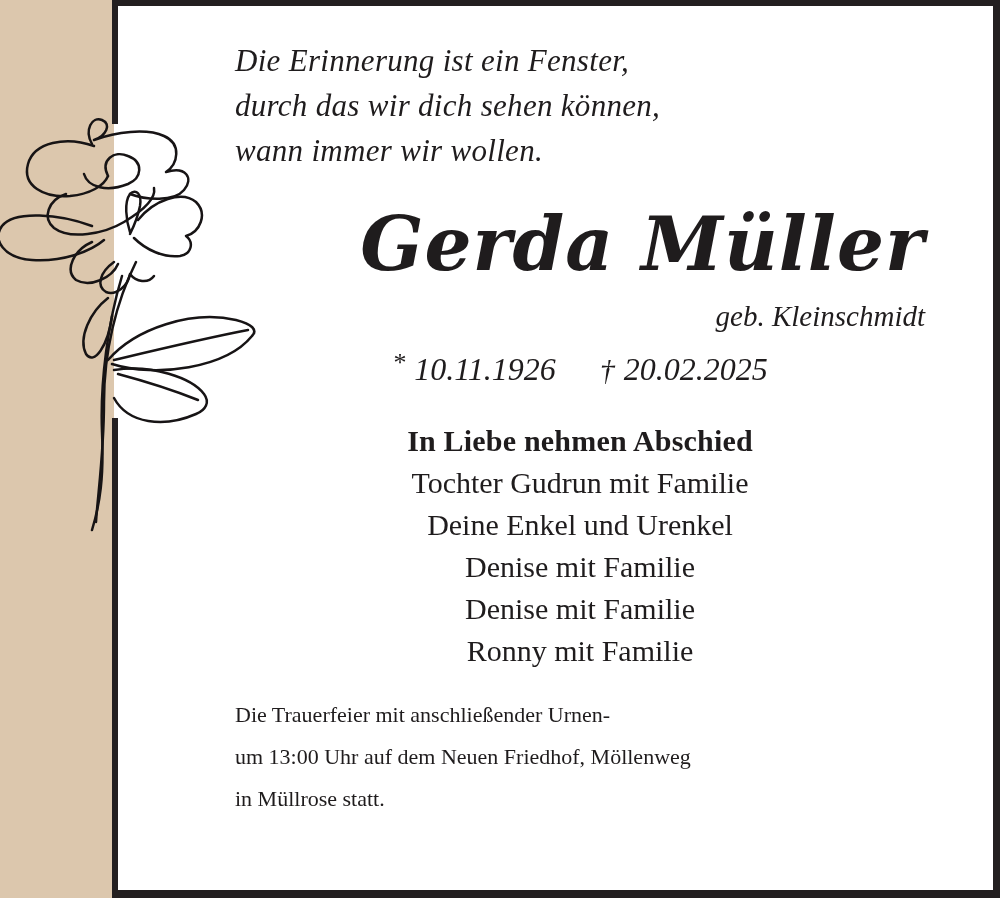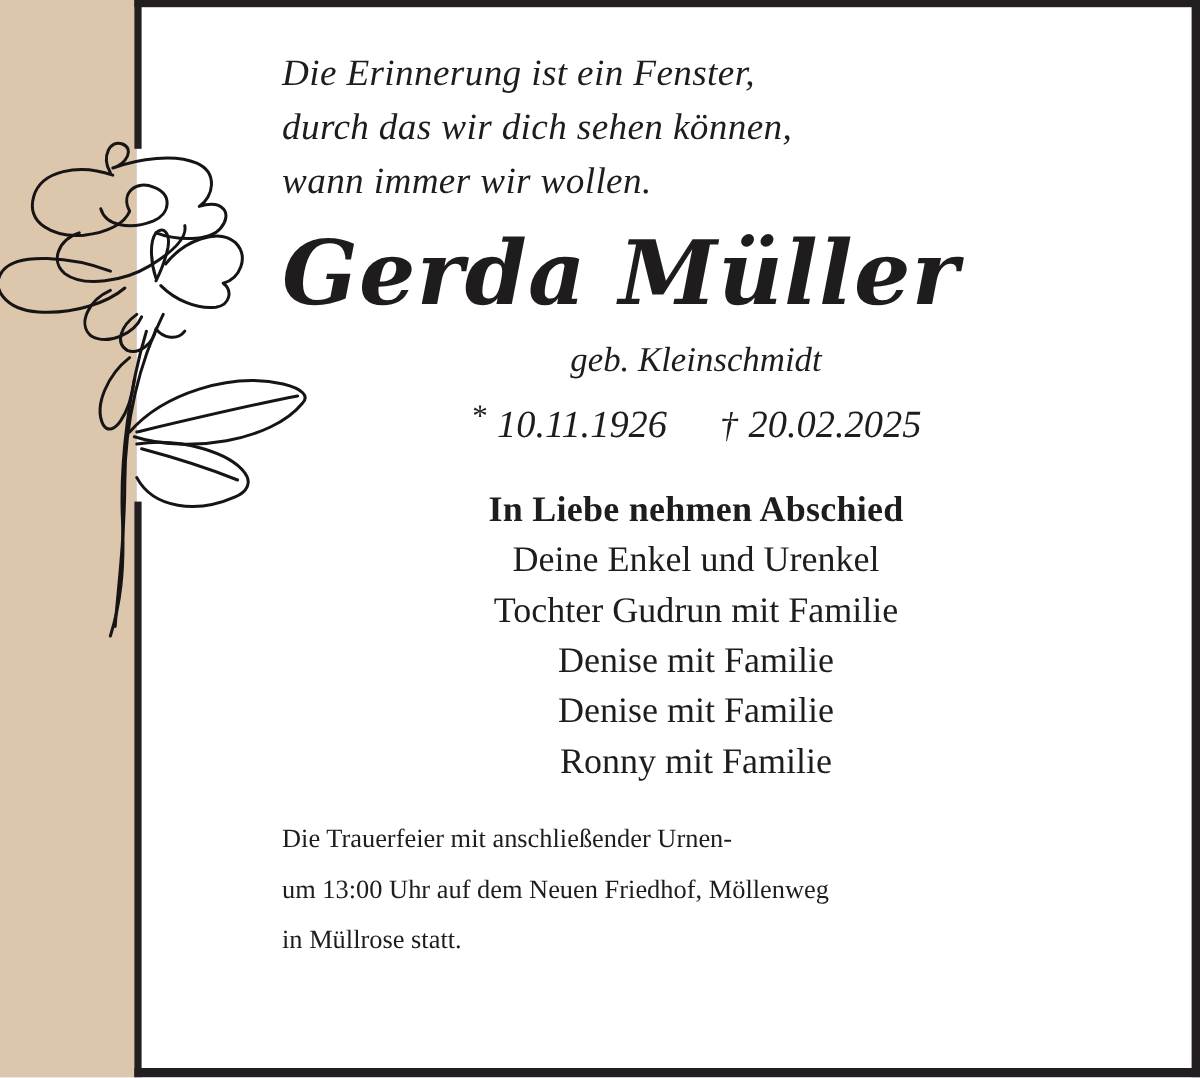--- a/index.html
+++ b/index.html
@@ -1,19 +1,19 @@
 <!DOCTYPE html>
 <html><head>
 <meta charset="utf-8">
 <style>
   html,body{margin:0;padding:0;background:#ffffff;}
   .stage{
     position:relative;
     width:1000px;height:898px;
-    background:#c4b5fd;
+    background:#22c55e;
     overflow:hidden;
     font-family:"Liberation Serif","DejaVu Serif",serif;
     color:#1f1c1d;
   }
   .beige-strip{
     position:absolute;left:0;top:0;width:114px;height:898px;
     background:#dcc7ad;
   }
   .card-bg{
     position:absolute;left:114px;top:0;width:886px;height:898px;
@@ -31,30 +31,30 @@
   .content{
     position:absolute;left:235px;top:0;width:690px;
   }
   .quote{
     margin-top:38px;
     font-style:italic;
     font-size:31px;line-height:45px;
     letter-spacing:0.3px;
   }
   .name{
-    margin-top:12px;
-    text-align:left;
+    margin-top:28px;
+    text-align:right;
     font-family:"DejaVu Serif","Liberation Serif",serif;
     font-style:italic;font-weight:bold;
     font-size:74px;line-height:86px;
     letter-spacing:1px;
   }
   .maiden{
     margin-top:12px;
-    text-align:center;
+    text-align:right;
     font-style:italic;
     font-size:29px;line-height:34px;
   }
   .dates{
     margin-top:18px;
     display:flex;justify-content:center;align-items:baseline;
     column-gap:44px;
     font-style:italic;
     font-size:32px;line-height:36px;
   }
@@ -129,22 +129,22 @@
         <span>10.11.1926</span>
       </span>
       <span class="date-pair">
         <span class="death-sym">†</span>
         <span>20.02.2025</span>
       </span>
     </div>
 
     <div class="mourners">
       <div class="heading">In Liebe nehmen Abschied</div>
+      <div>Tochter Gudrun mit Familie</div>
       <div>Deine Enkel und Urenkel</div>
-      <div>Tochter Gudrun mit Familie</div>
       <div>Denise mit Familie</div>
       <div>Denise mit Familie</div>
       <div>Ronny mit Familie</div>
     </div>
 
     <div class="funeral">
       <div>Die Trauerfeier mit anschließender Urnen-</div>
       <div>um 13:00 Uhr auf dem Neuen Friedhof, Möllenweg</div>
       <div>in Müllrose statt.</div>
     </div>

